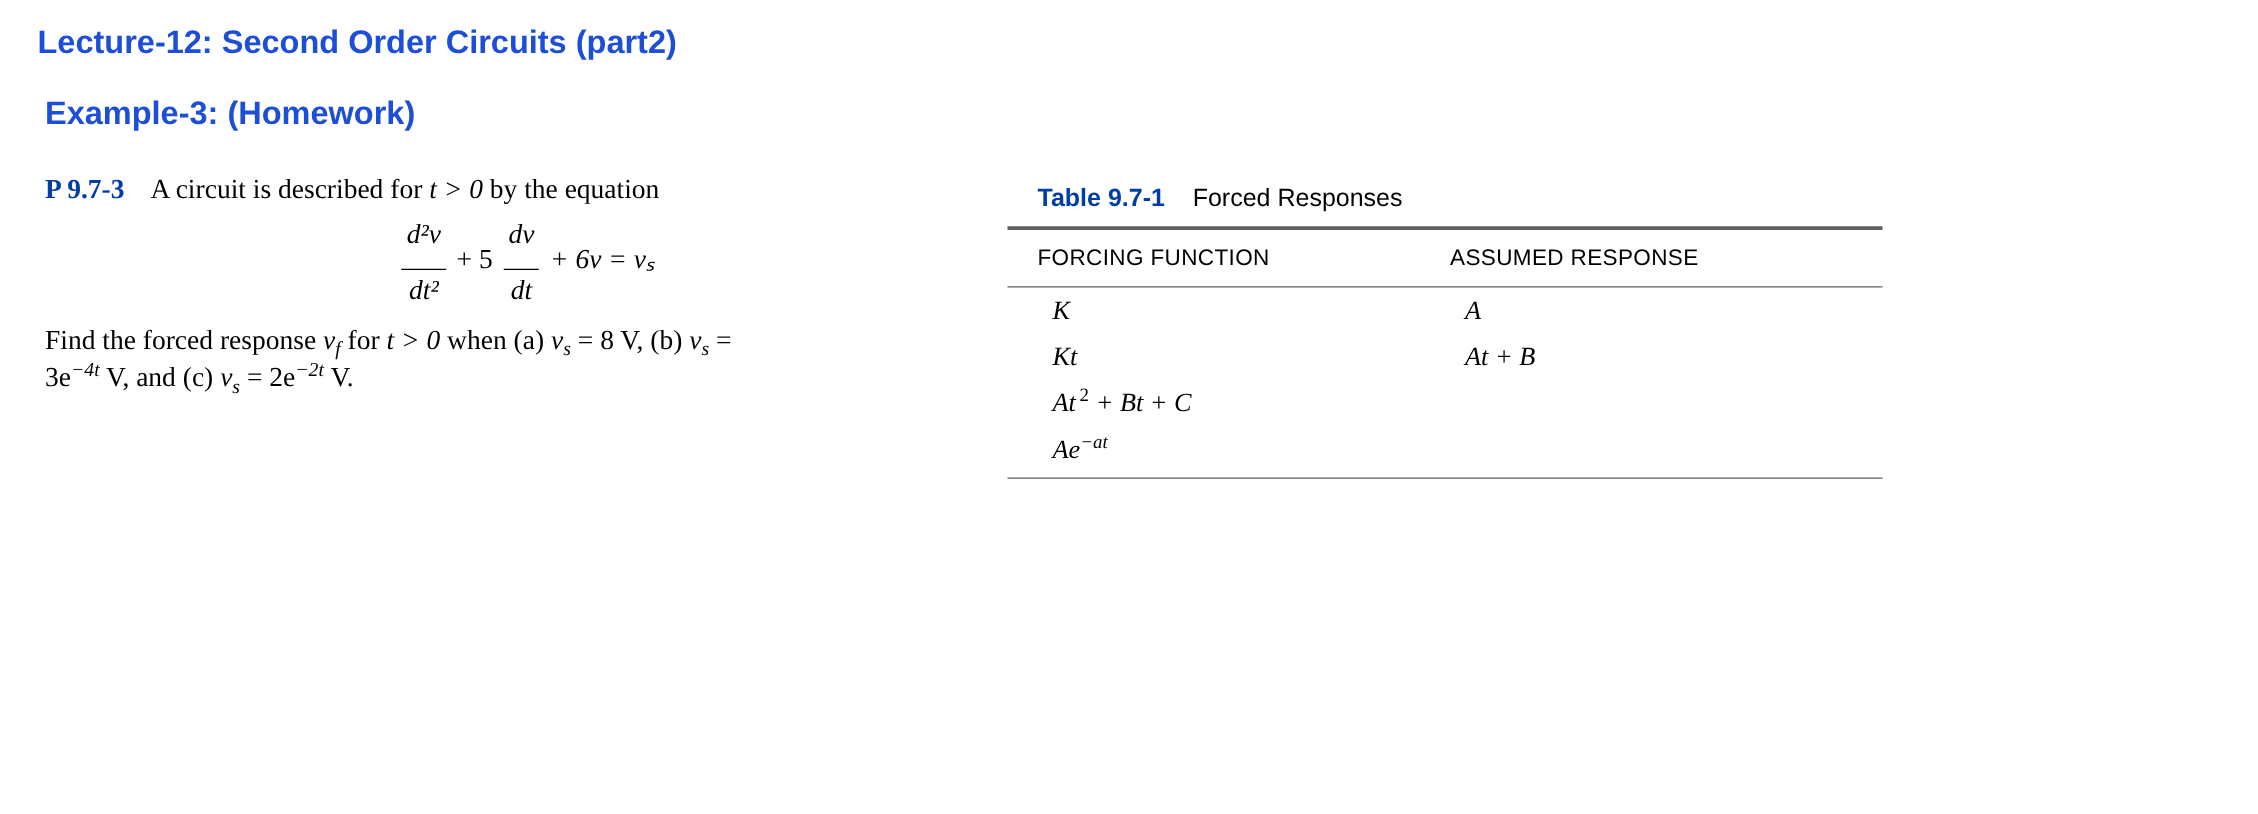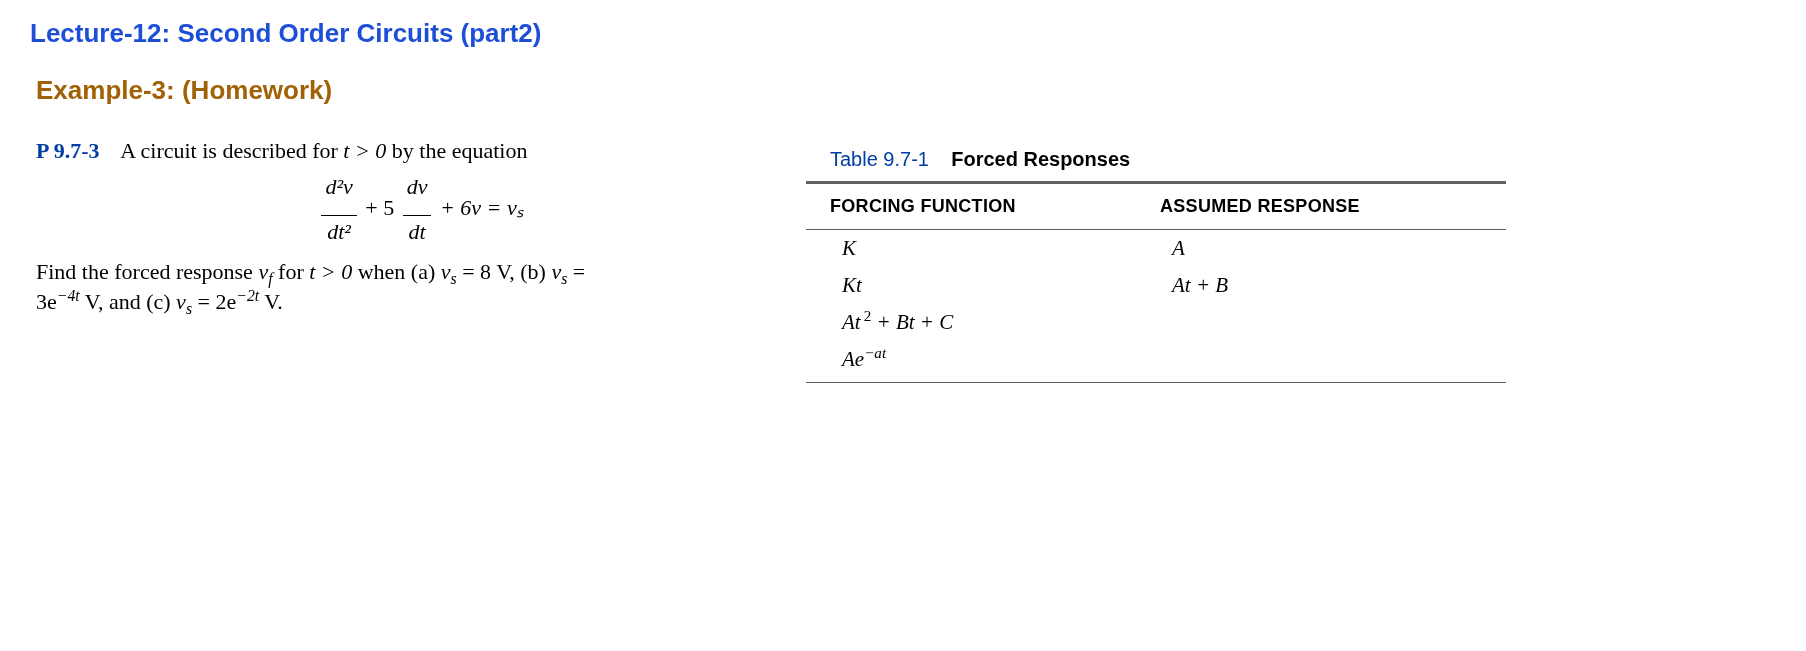--- a/index.html
+++ b/index.html
@@ -16,21 +16,21 @@
   }
   .lecture-title {
     font-size: 26px;
     font-weight: 700;
     color: #1d4ed8;
     margin: 0 0 26px 0;
   }
   .example-hw {
     font-size: 26px;
     font-weight: 700;
-    color: #a16207;
+    color: #1d4ed8;
     margin: 0 0 30px 6px;
   }
   .two-col {
     display: flex;
     flex-direction: row;
     align-items: flex-start;
     margin-top: 20px;
   }
   .left-col {
     width: 770px;
@@ -71,29 +71,28 @@
 
   .table-wrap {
     width: 700px;
     font-family: Arial, "Helvetica Neue", Helvetica, sans-serif;
   }
   .tbl-caption {
     font-size: 20px;
     padding: 10px 0 10px 24px;
     border-bottom: 3px solid #606060;
   }
-  .tbl-caption .tnum { color: #003da5; font-weight: 400; }
-  .tbl-caption .ttitle { font-weight: 700; color: #000; }
+  .tbl-caption .tnum { color: #003da5; font-weight: 700; }
+  .tbl-caption .ttitle { font-weight: 400; color: #000; }
   .tbl-headrow {
     display: flex;
     padding: 12px 0 12px 24px;
     font-size: 18px;
     letter-spacing: 0.3px;
     border-bottom: 1.5px solid #606060;
-    font-weight: bold;
   }
   .tbl-row {
     display: flex;
     padding: 6px 0 6px 36px;
     font-family: "Times New Roman", Times, serif;
     font-size: 21px;
   }
   .col-l { width: 330px; }
   .col-r { flex: 1; }
   .tbl-bottom {

